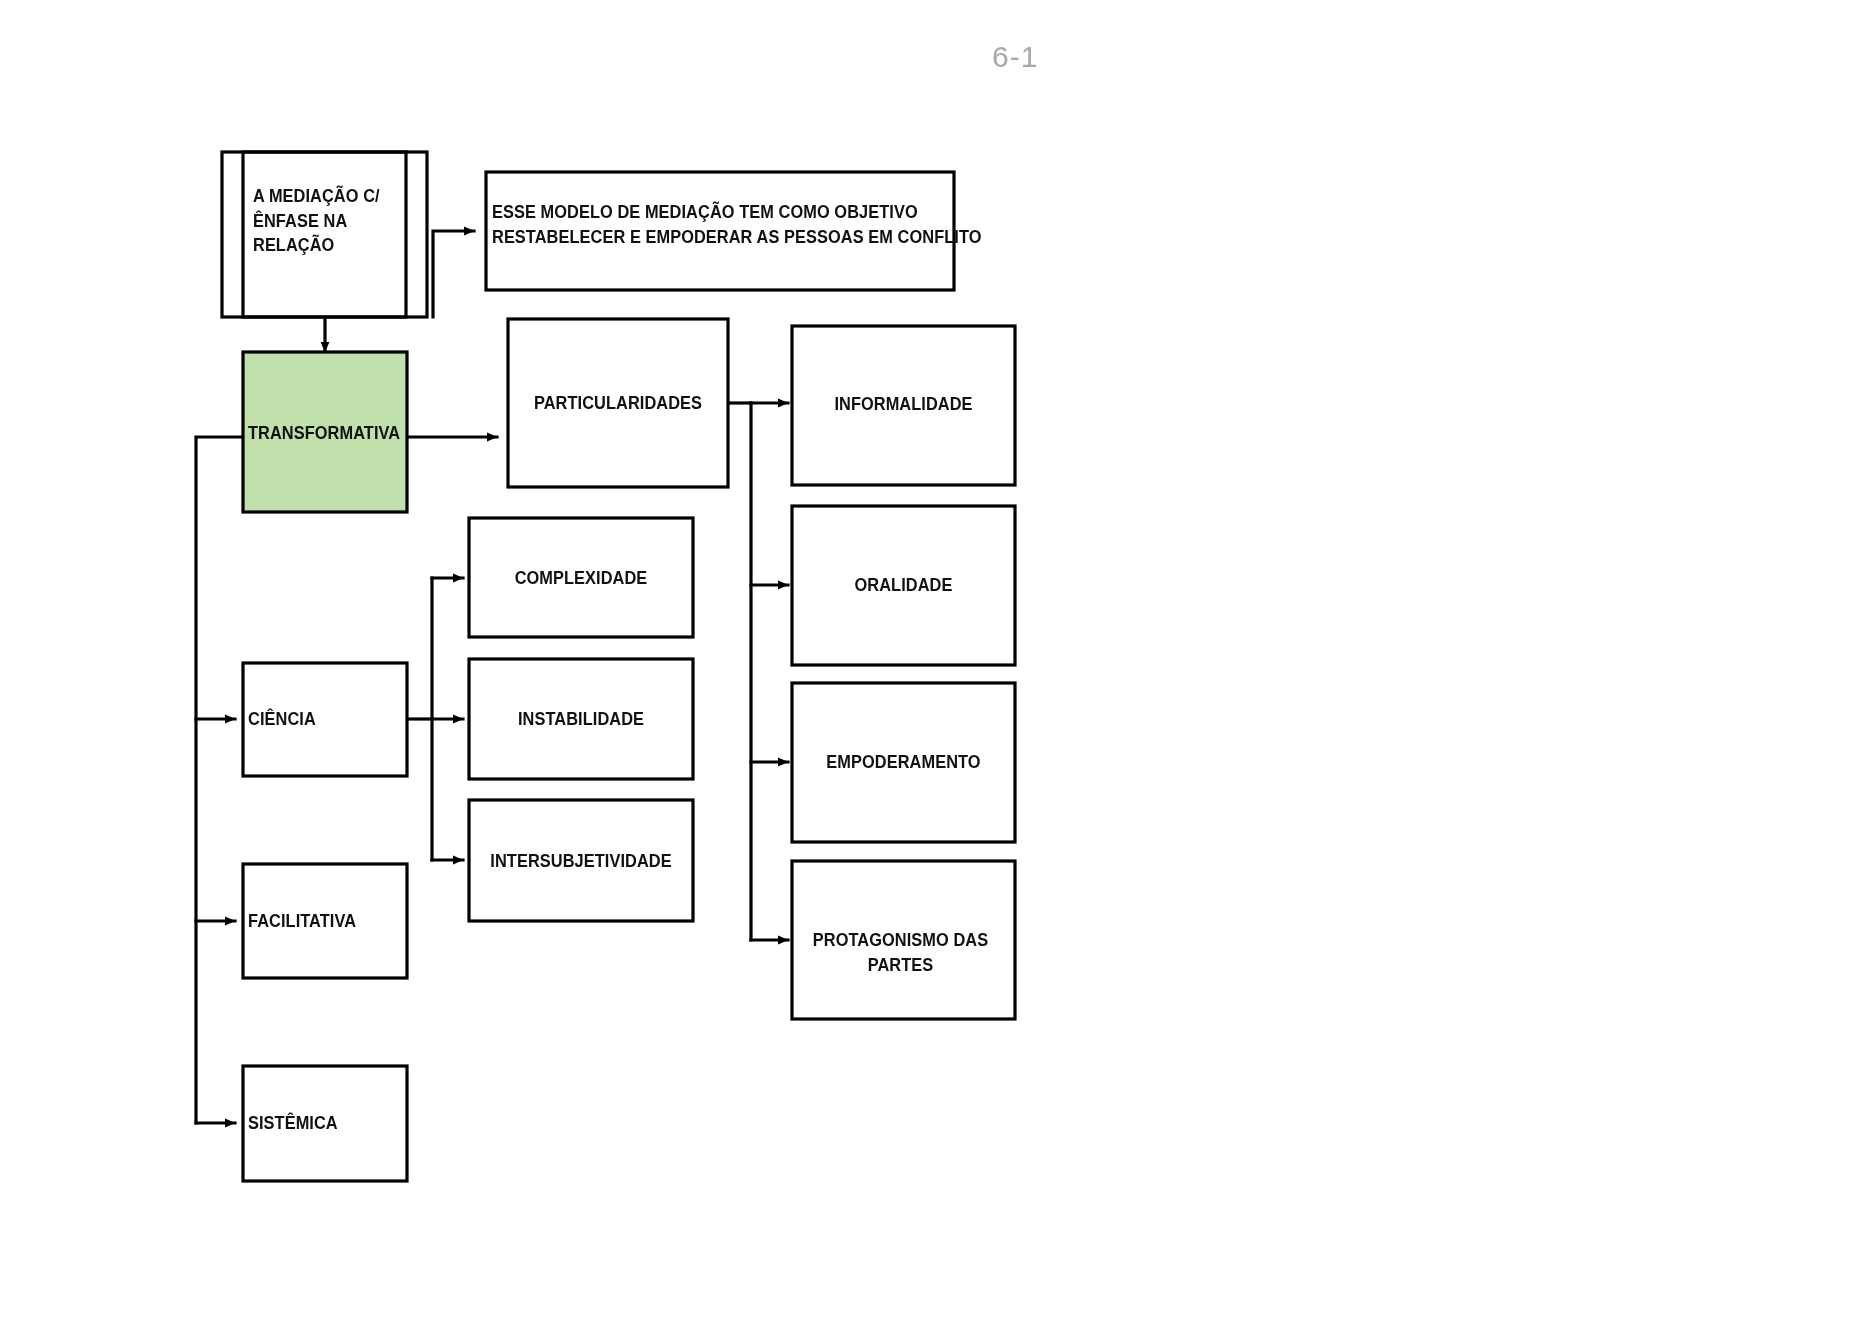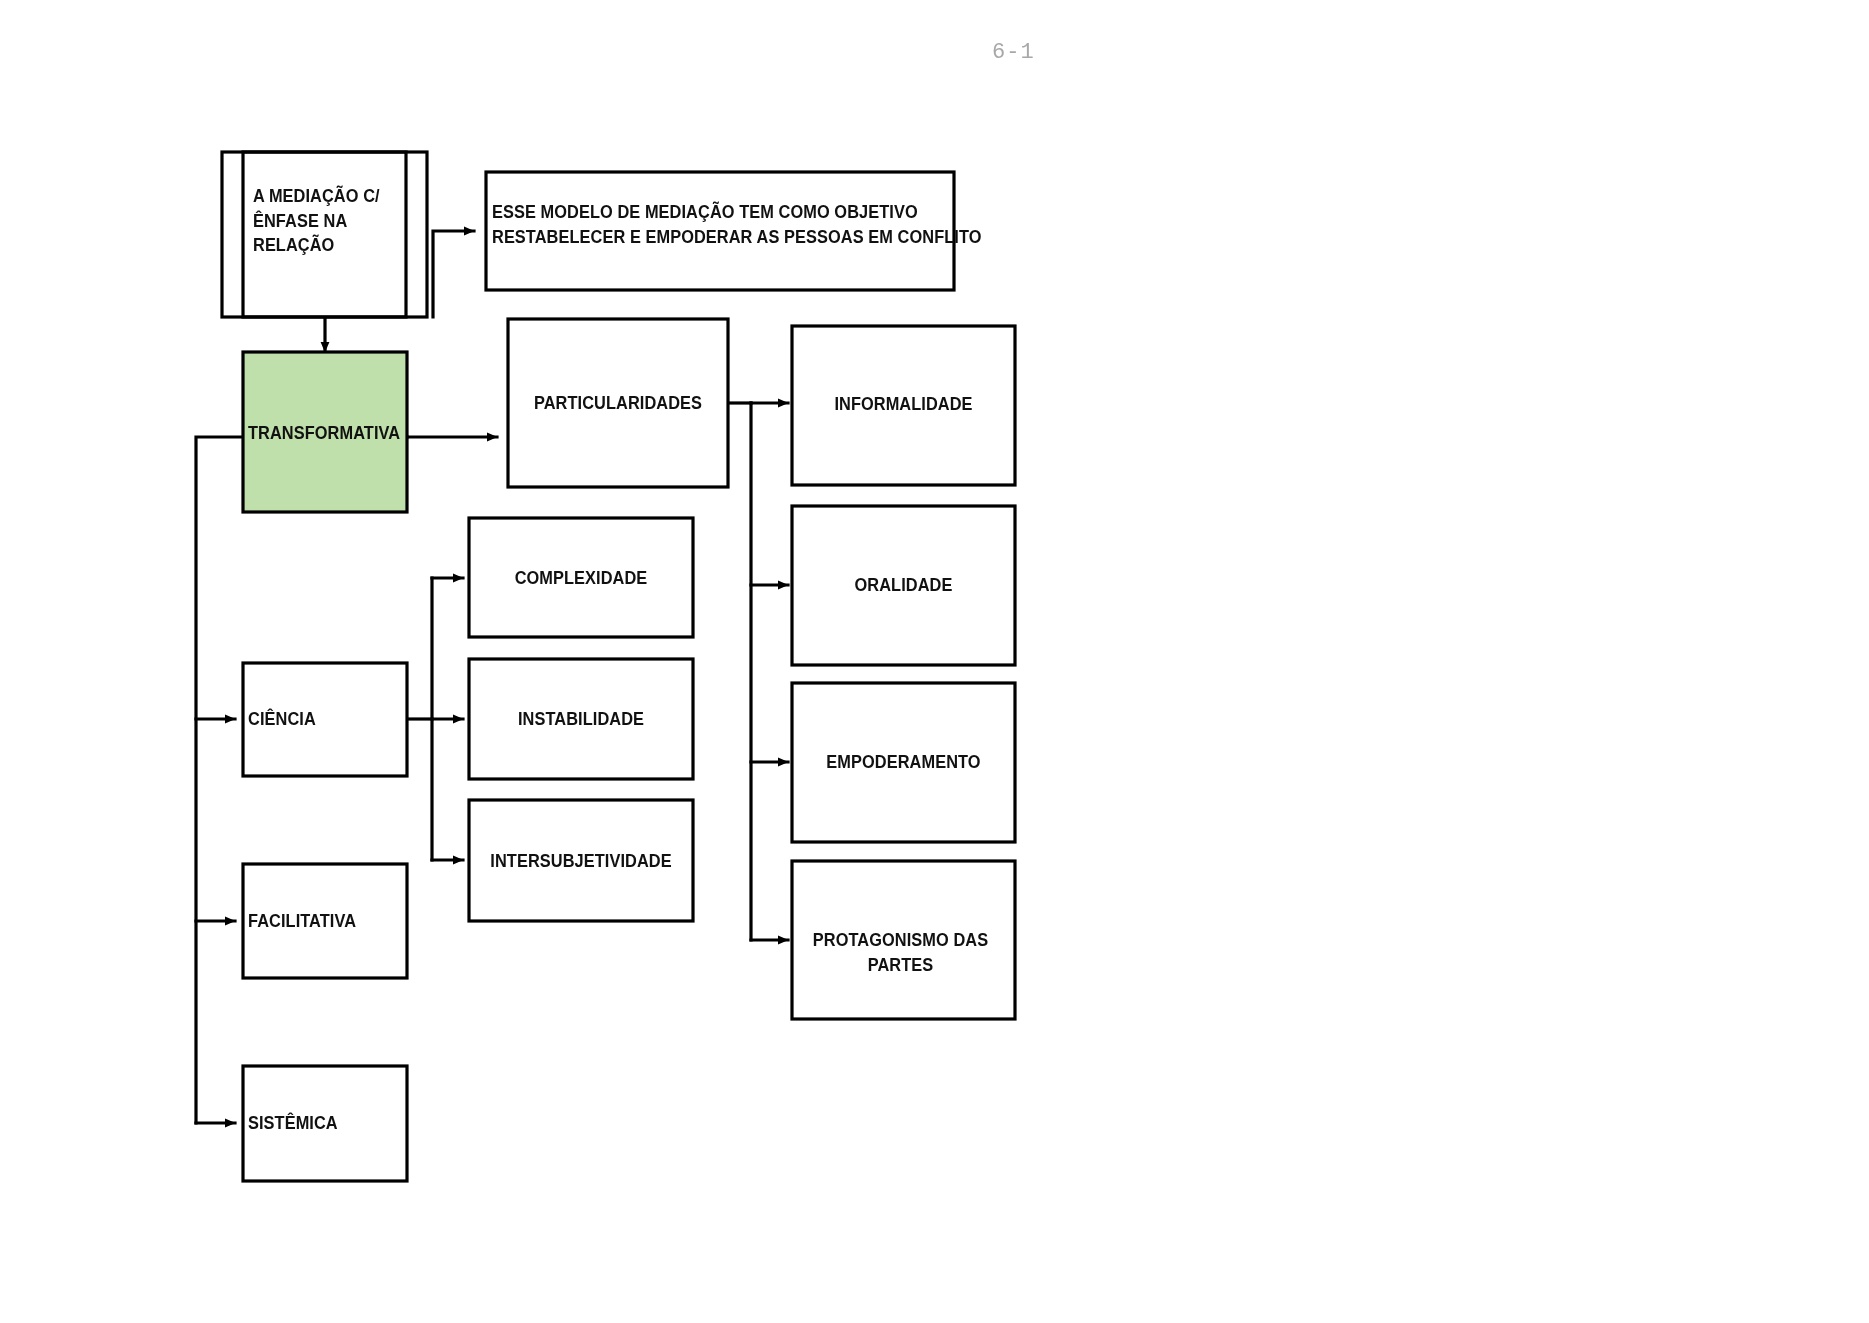--- a/index.html
+++ b/index.html
@@ -15,22 +15,22 @@
     position: relative;
     width: 1869px;
     height: 1323px;
     background: #ffffff;
     overflow: hidden;
   }
   #page-label {
     position: absolute;
     left: 992px;
     top: 40px;
-    font-family: Liberation Mono, monospace;
-    font-size: 22px;
+    font-family: Liberation Sans, sans-serif;
+    font-size: 30px;
     font-weight: 400;
     letter-spacing: 1px;
     color: #a8a8a8;
     user-select: none;
   }
   svg.canvas {
     position: absolute;
     left: 0;
     top: 0;
     width: 1869px;

